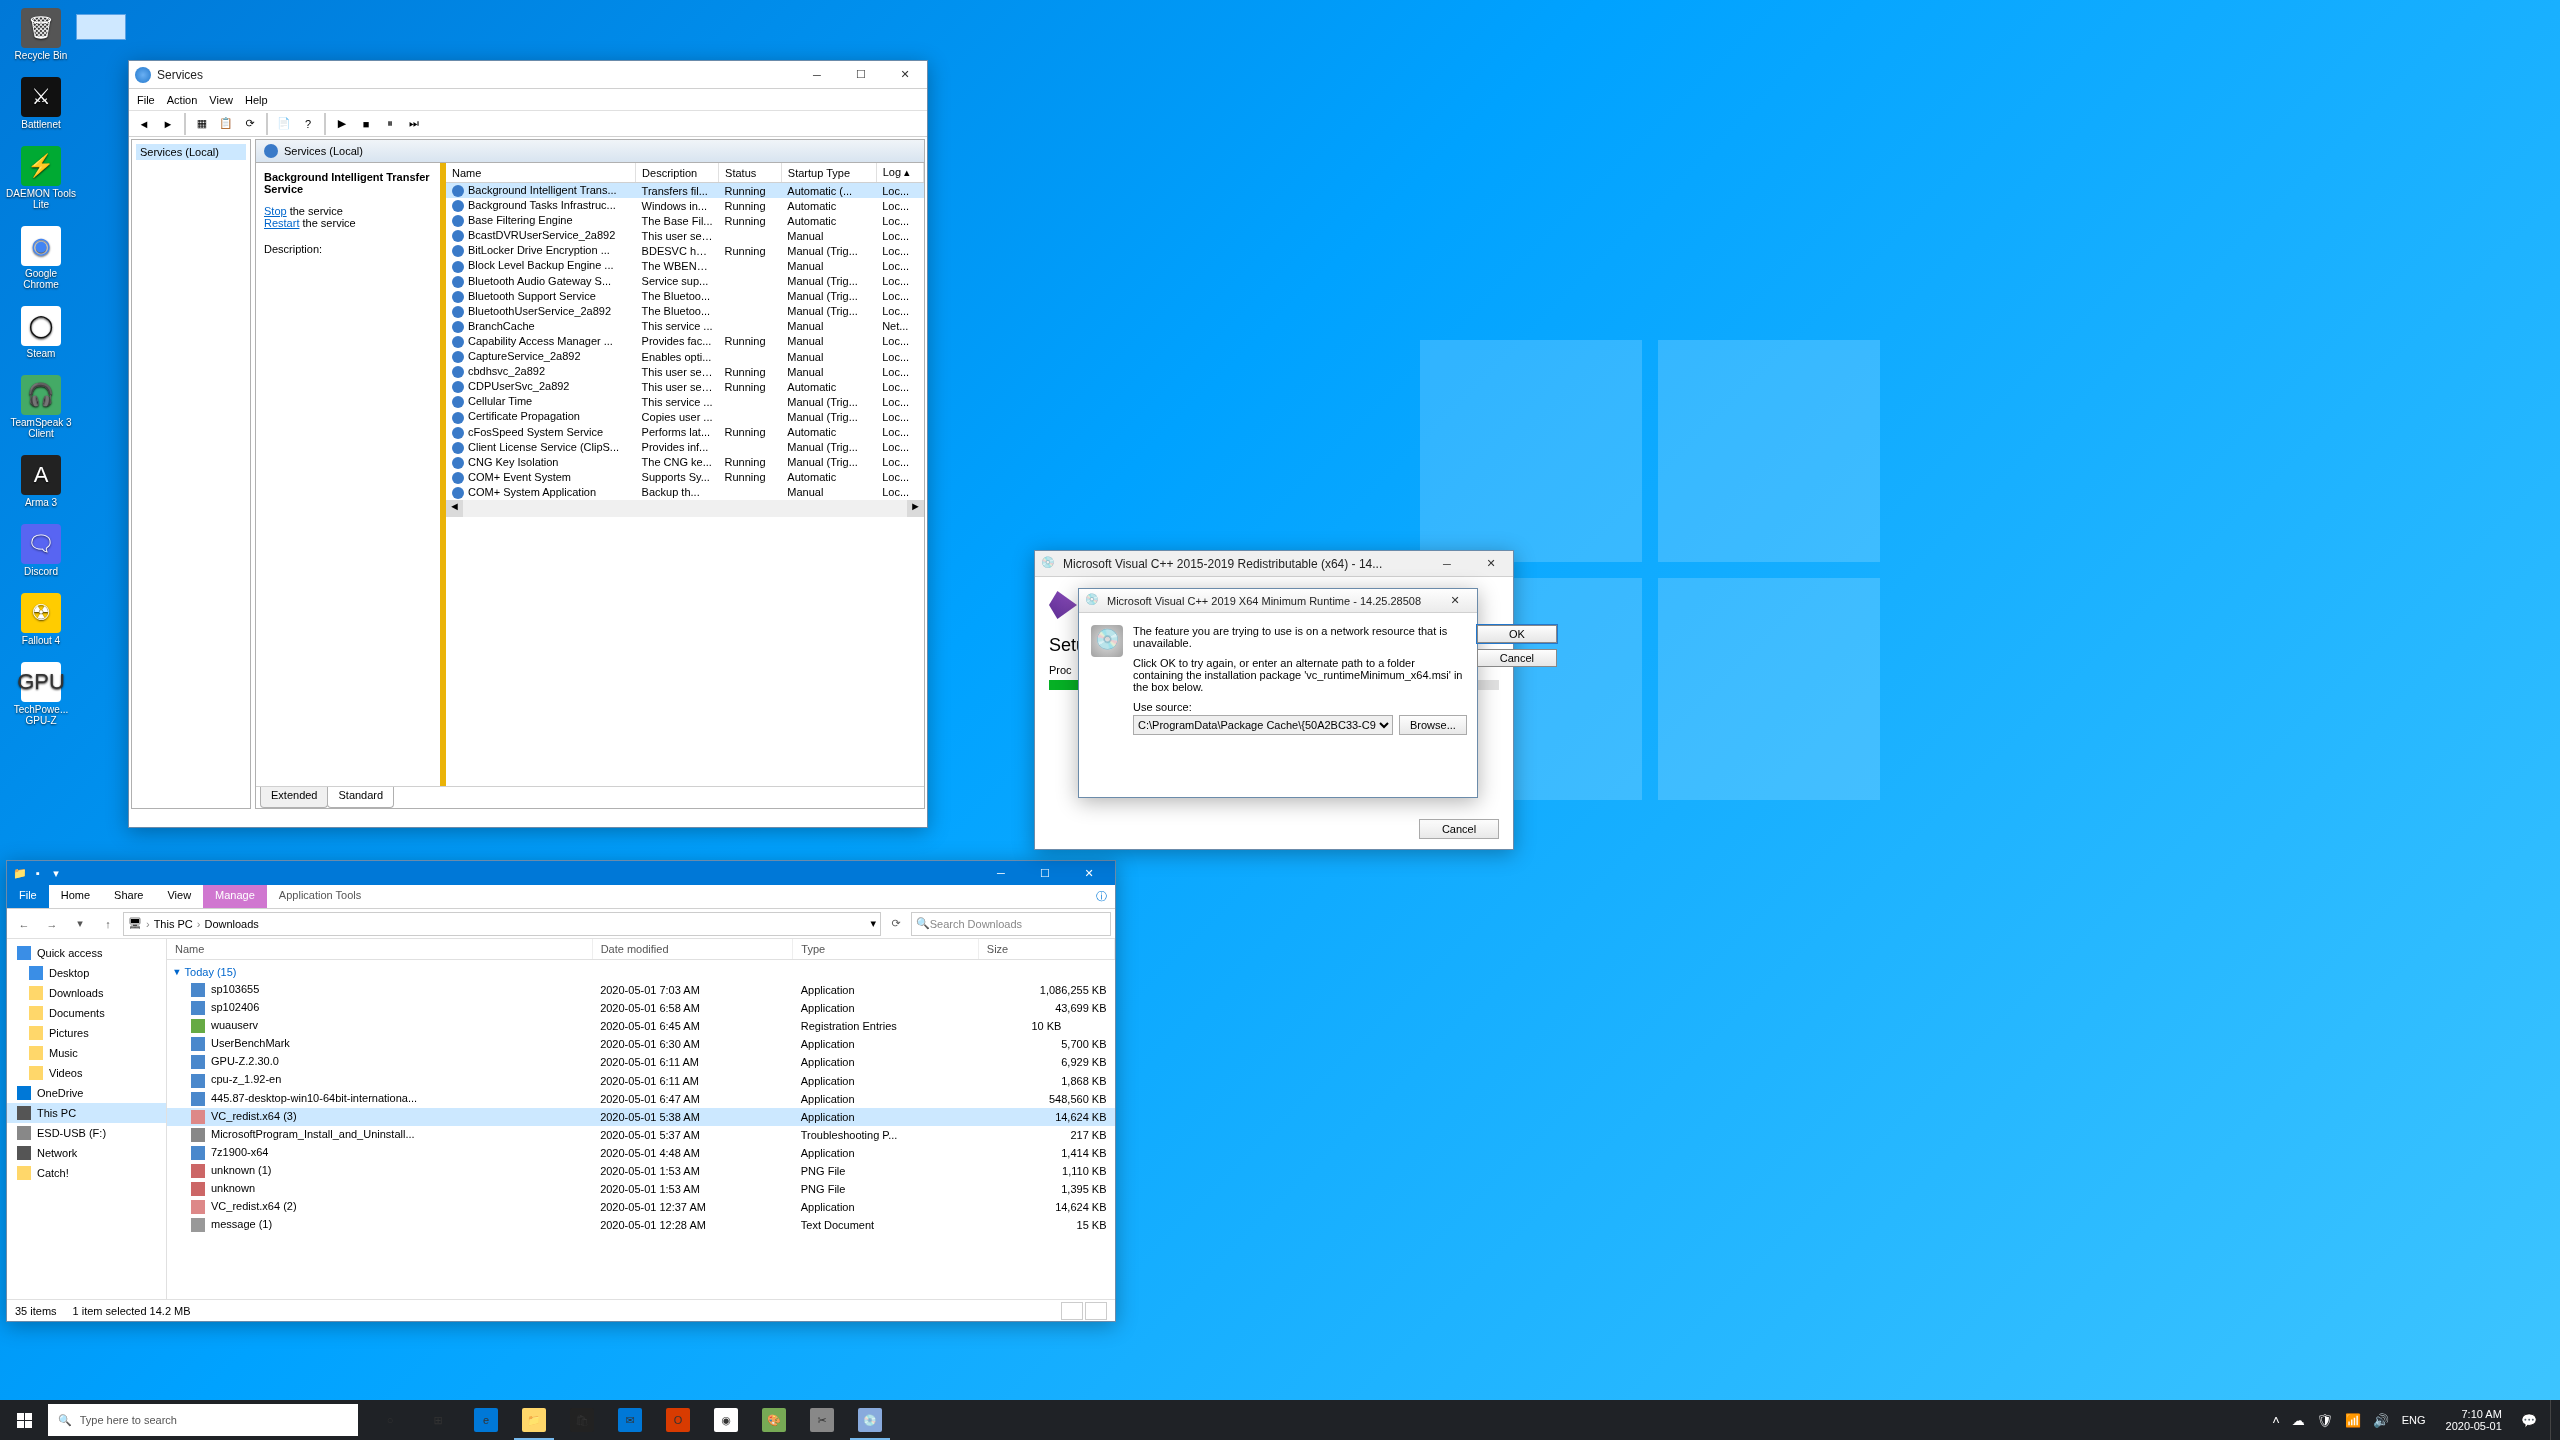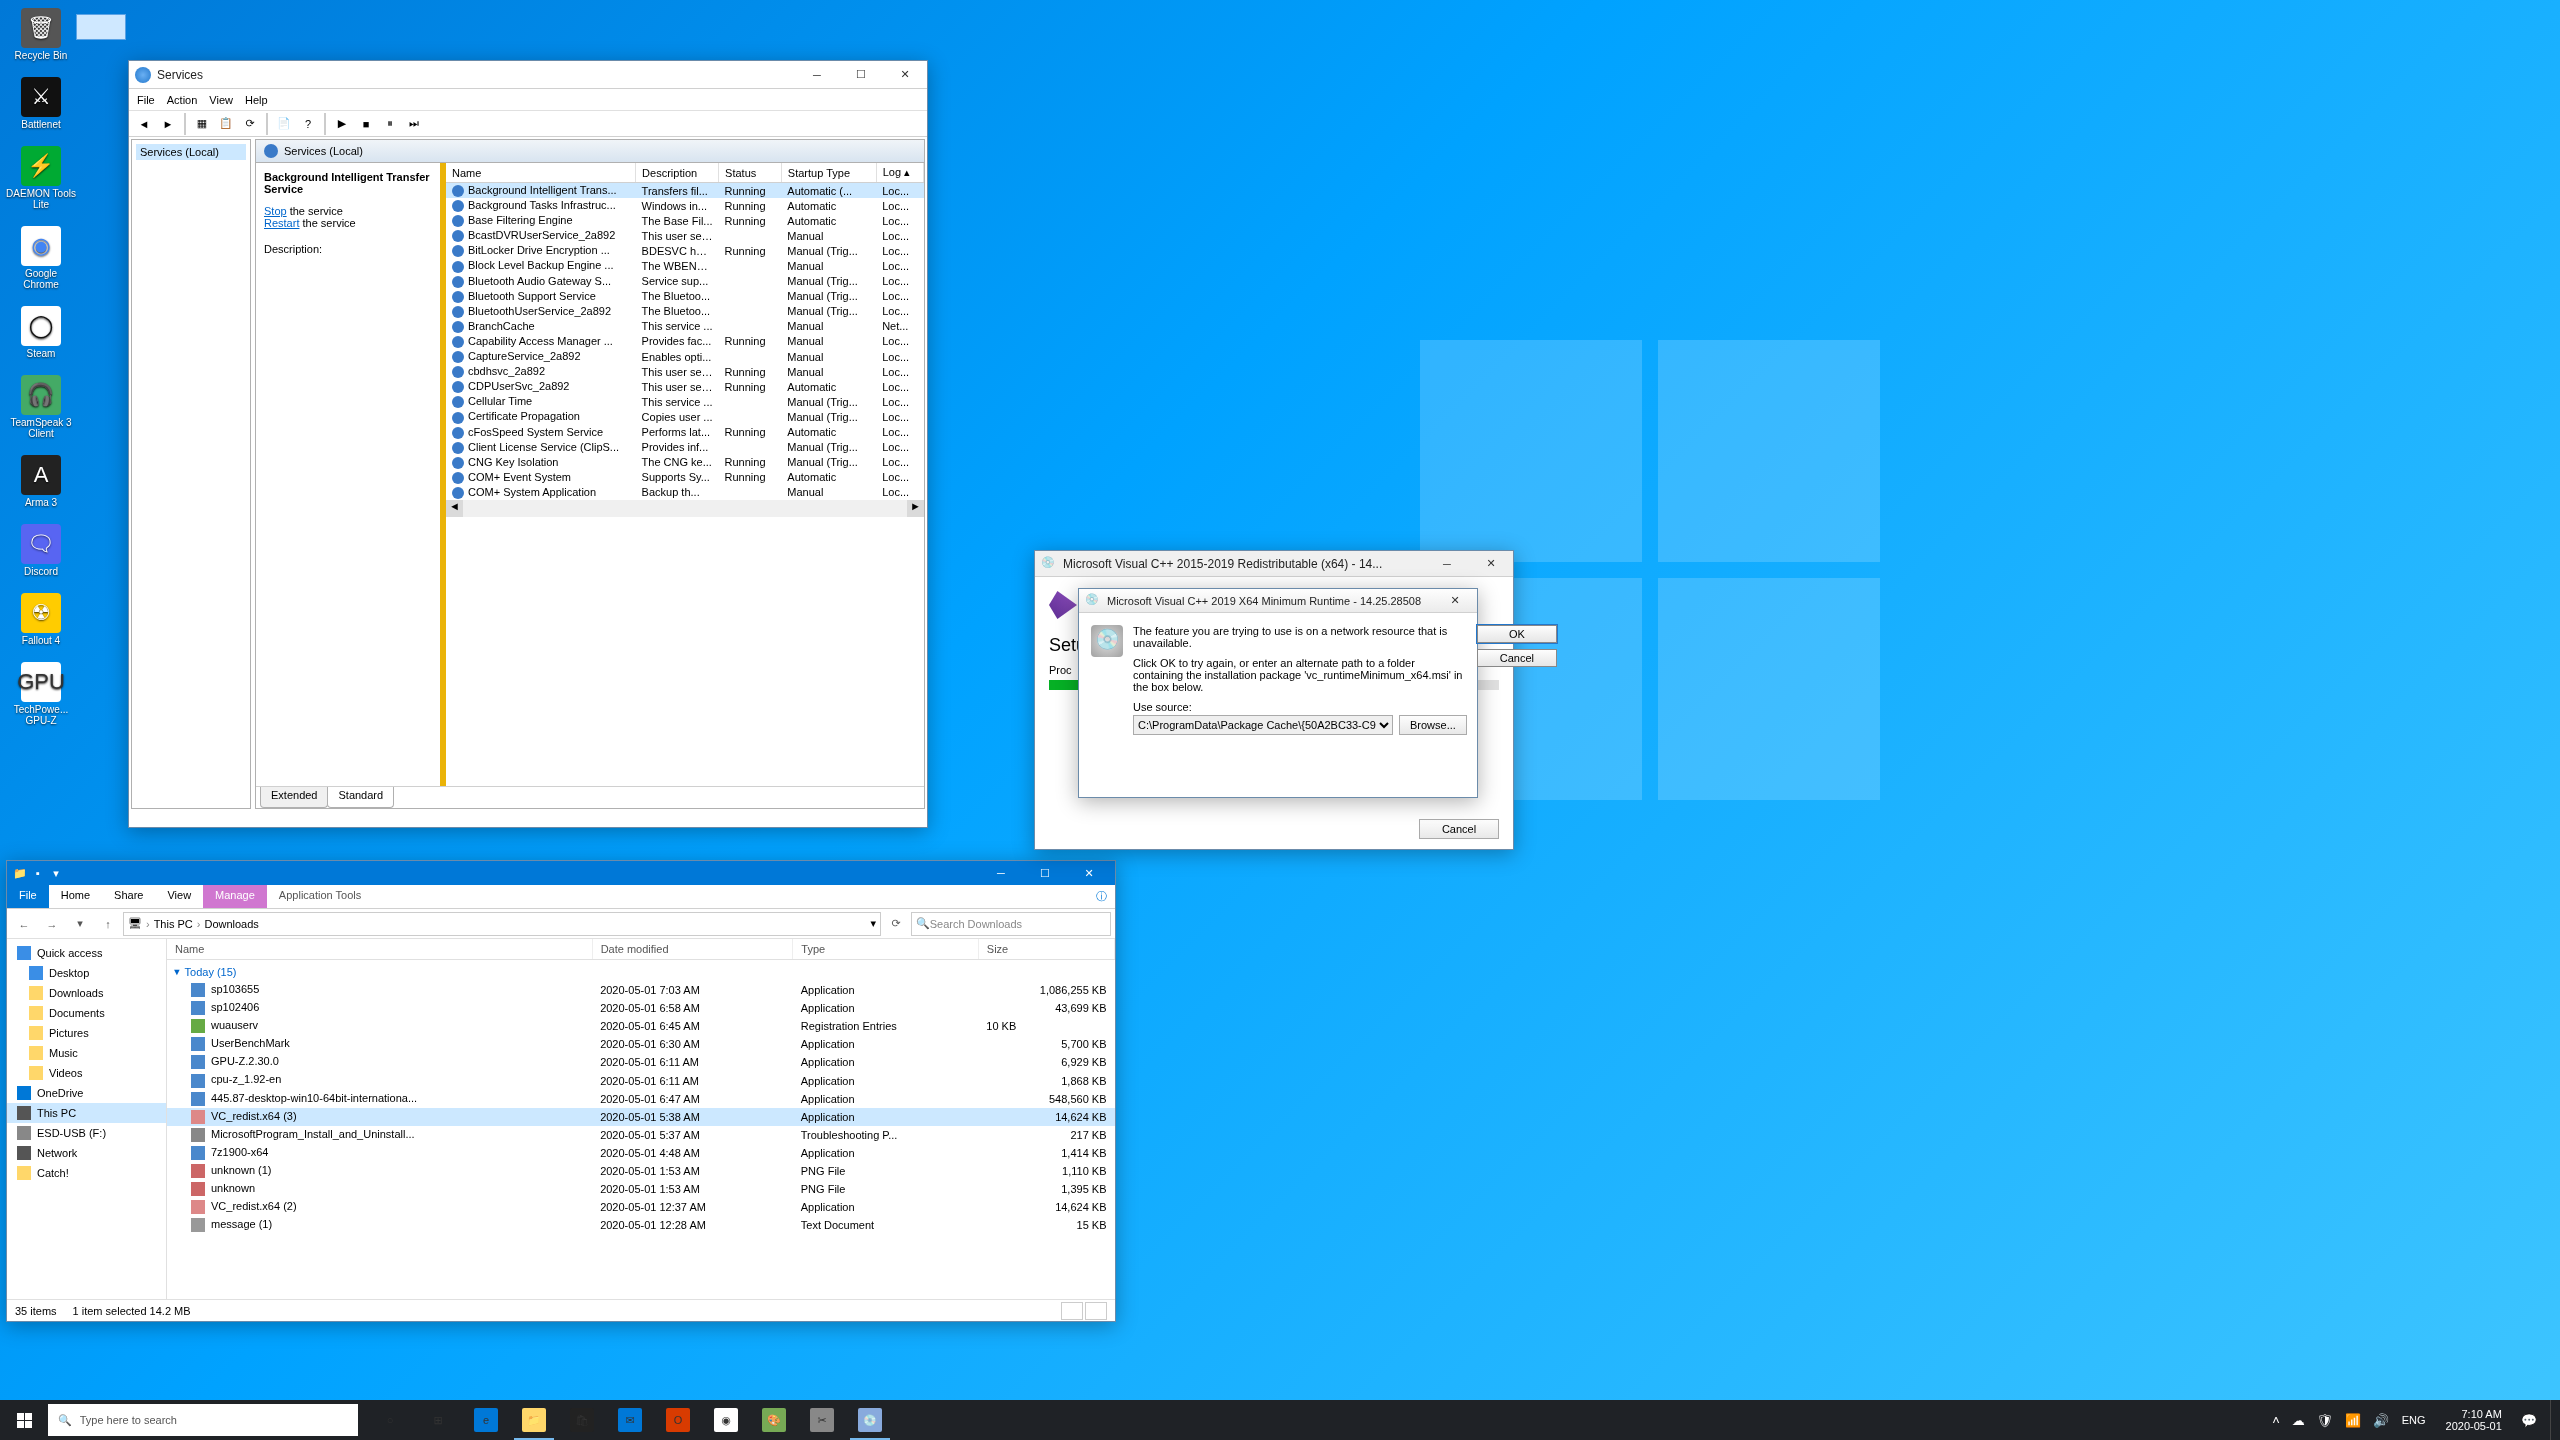--- a/index.html
+++ b/index.html
@@ -541,21 +541,21 @@
             <tr>
               <td style="padding-left:24px"><span class="fico "></span>sp102406</td>
               <td>2020-05-01 6:58 AM</td>
               <td>Application</td>
               <td style="text-align:right">43,699 KB</td>
             </tr>
             <tr>
               <td style="padding-left:24px"><span class="fico reg"></span>wuauserv</td>
               <td>2020-05-01 6:45 AM</td>
               <td>Registration Entries</td>
-              <td style="text-align:left">10 KB</td>
+              <td style="text-align:center">10 KB</td>
             </tr>
             <tr>
               <td style="padding-left:24px"><span class="fico "></span>UserBenchMark</td>
               <td>2020-05-01 6:30 AM</td>
               <td>Application</td>
               <td style="text-align:right">5,700 KB</td>
             </tr>
             <tr>
               <td style="padding-left:24px"><span class="fico "></span>GPU-Z.2.30.0</td>
               <td>2020-05-01 6:11 AM</td>

